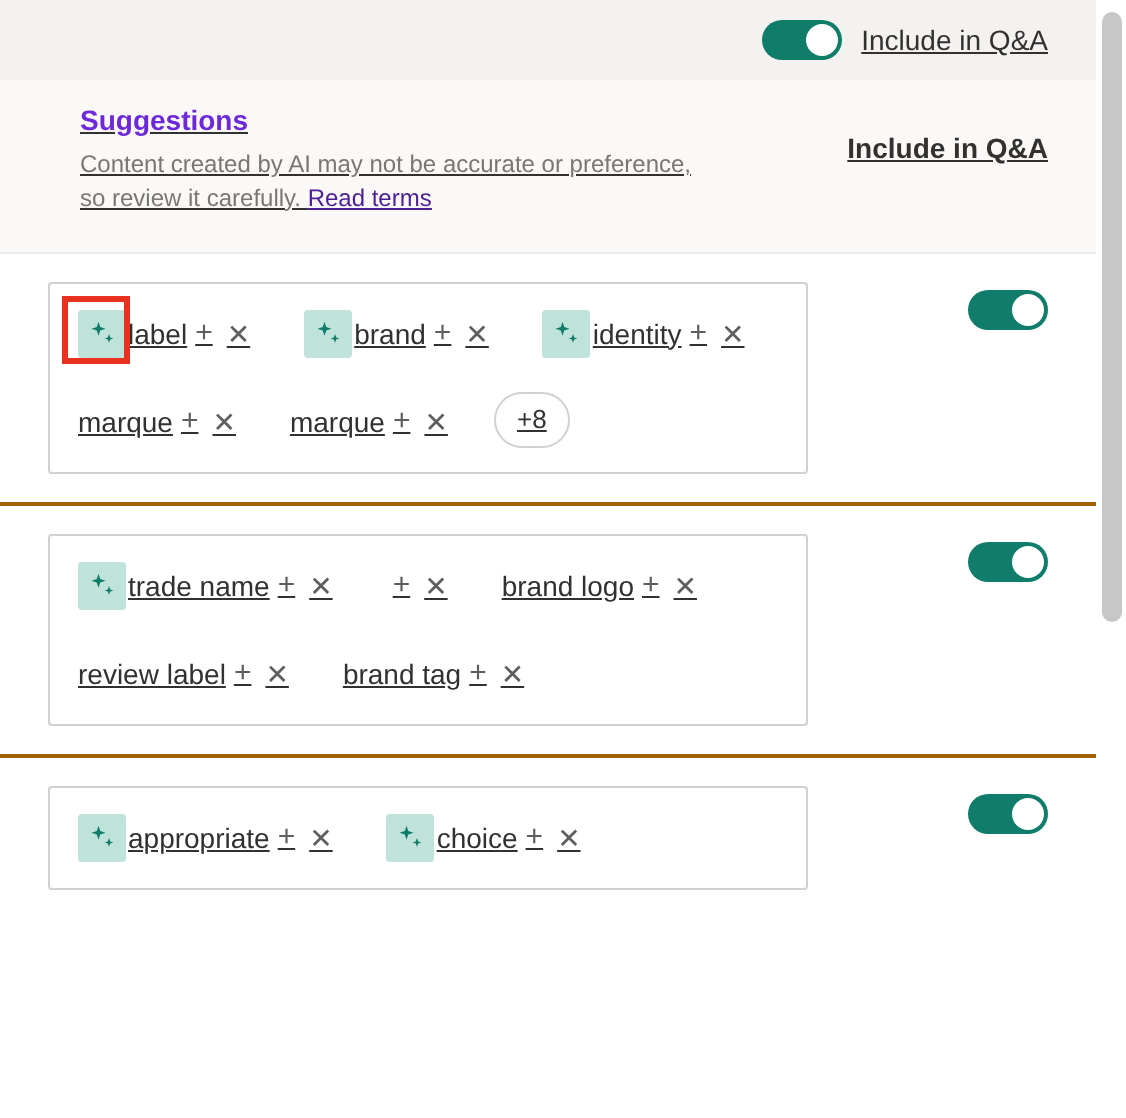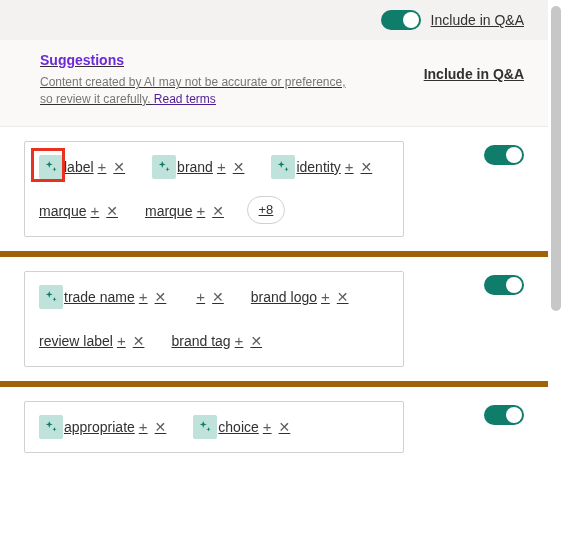--- a/index.html
+++ b/index.html
@@ -92,21 +92,21 @@
   .header-right {
     font-weight: 600;
     color: #323130;
     padding-top: 14px;
   }
 
   .group-row {
     display: flex;
     align-items: flex-start;
     padding: 14px 24px 14px 24px;
-    border-top: 6px solid #a16207;
+    border-top: 2px solid #a16207;
   }
   .group-row:first-of-type { border-top: none; }
   .chip-box {
     flex: 1;
     border: 1px solid #d2d0ce;
     border-radius: 2px;
     padding: 10px 10px 4px 10px;
     display: flex;
     flex-wrap: wrap;
     gap: 8px 14px;

